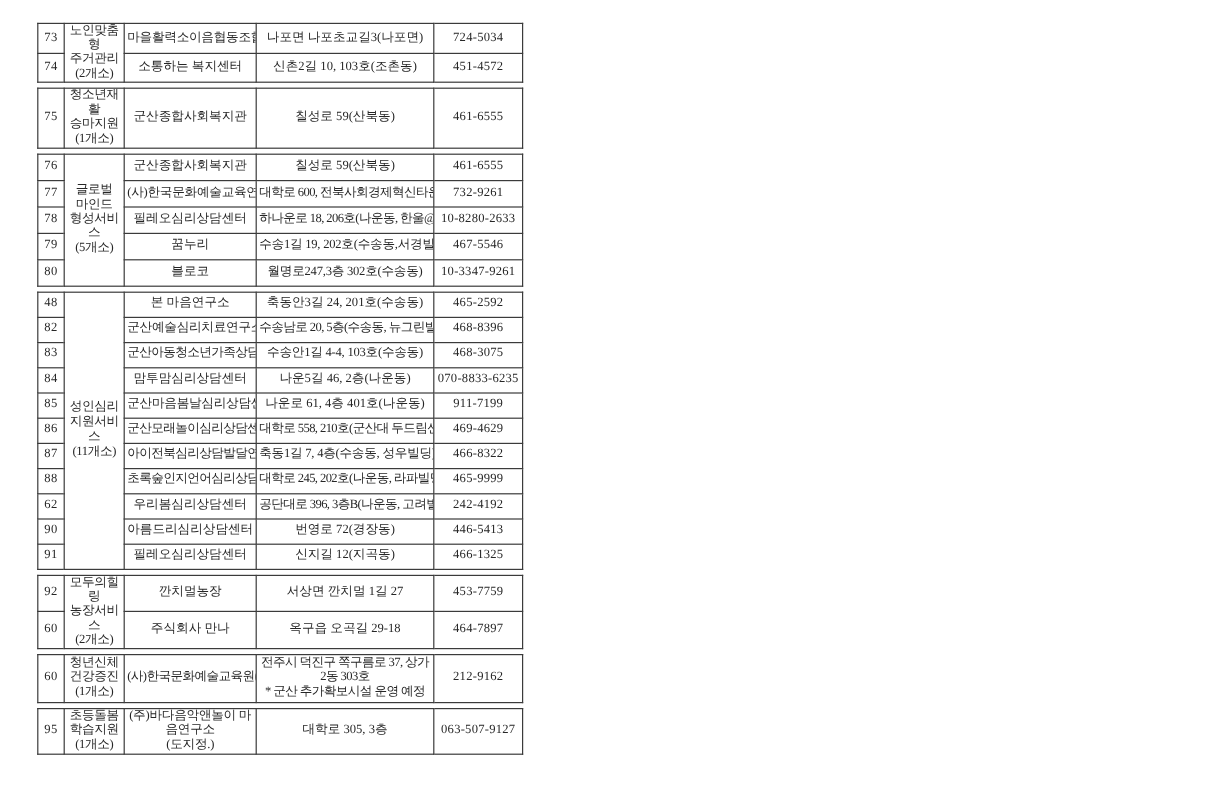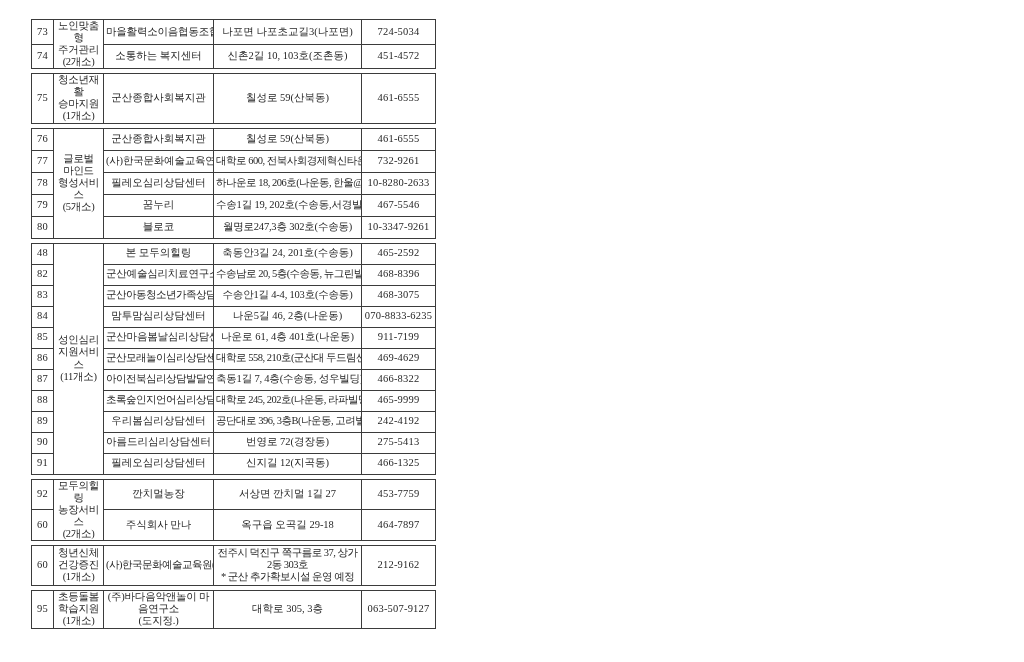--- a/index.html
+++ b/index.html
@@ -145,21 +145,21 @@
         <col class="c-org">
         <col class="c-addr">
         <col class="c-tel">
       </colgroup>
     <tbody>
         <tr class="h21">
       <td class="no">48</td>
       <td class="biz" rowspan="11">성인심리
 지원서비스
 (11개소)</td>
-      <td class="org">본 모두의힐링</td>
+      <td class="org">본 마음연구소</td>
       <td class="addr">축동안3길 24, 201호(수송동)</td>
       <td class="tel">465-2592</td>
     </tr>
     <tr class="h21">
       <td class="no">82</td>
       <td class="org sm">군산예술심리치료연구소</td>
       <td class="addr xs">수송남로 20, 5층(수송동, 뉴그린빌딩)</td>
       <td class="tel">468-8396</td>
     </tr>
     <tr class="h21">
@@ -192,30 +192,30 @@
       <td class="addr sm">축동1길 7, 4층(수송동, 성우빌딩)</td>
       <td class="tel">466-8322</td>
     </tr>
     <tr class="h21">
       <td class="no">88</td>
       <td class="org xs">초록숲인지언어심리상담센터</td>
       <td class="addr xs">대학로 245, 202호(나운동, 라파빌딩)</td>
       <td class="tel">465-9999</td>
     </tr>
     <tr class="h21">
-      <td class="no">89</td>
+      <td class="no">62</td>
       <td class="org">우리봄심리상담센터</td>
       <td class="addr xs">공단대로 396, 3층B(나운동, 고려빌딩)</td>
       <td class="tel">242-4192</td>
     </tr>
     <tr class="h21">
       <td class="no">90</td>
       <td class="org">아름드리심리상담센터</td>
       <td class="addr">번영로 72(경장동)</td>
-      <td class="tel">275-5413</td>
+      <td class="tel">446-5413</td>
     </tr>
     <tr class="h21">
       <td class="no">91</td>
       <td class="org">필레오심리상담센터</td>
       <td class="addr">신지길 12(지곡동)</td>
       <td class="tel">466-1325</td>
     </tr>
   </tbody>
     </table>
 

